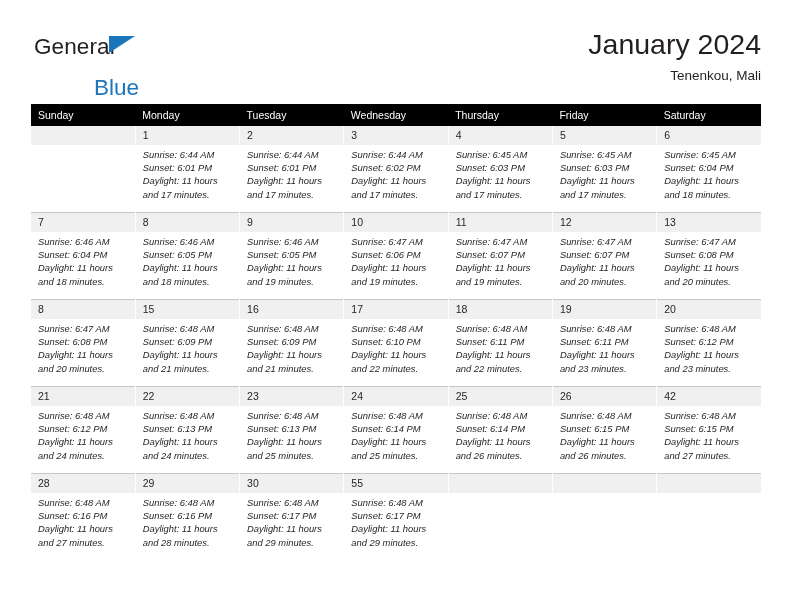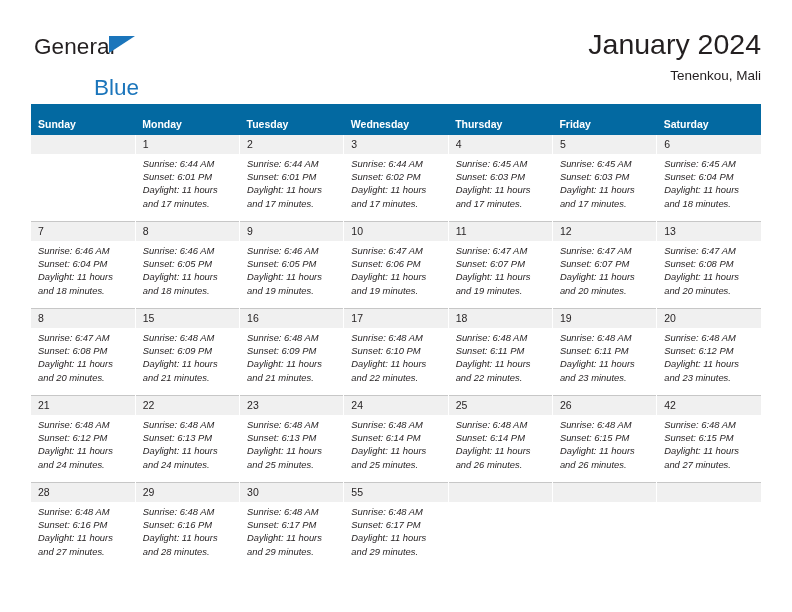--- a/index.html
+++ b/index.html
@@ -90,26 +90,26 @@
   
   .calendar {
     position: absolute;
     left: 31px;
     top: 104px;
     width: 730px;
     border-collapse: collapse;
     table-layout: fixed;
   }
   .calendar th {
-    background: #0369a1;
+    background: #000000;
     color: #ffffff;
     font-size: 10.5px;
-    font-weight: bold;
+    font-weight: normal;
     text-align: left;
-    padding: 14px 0 5px 7px;
+    padding: 5px 0 5px 7px;
     height: 12px;
     border: none;
   }
   .calendar td {
     vertical-align: top;
     padding: 0;
     height: 86px;
     border-right: 1px solid #ffffff;
     background: #ffffff;
   }

